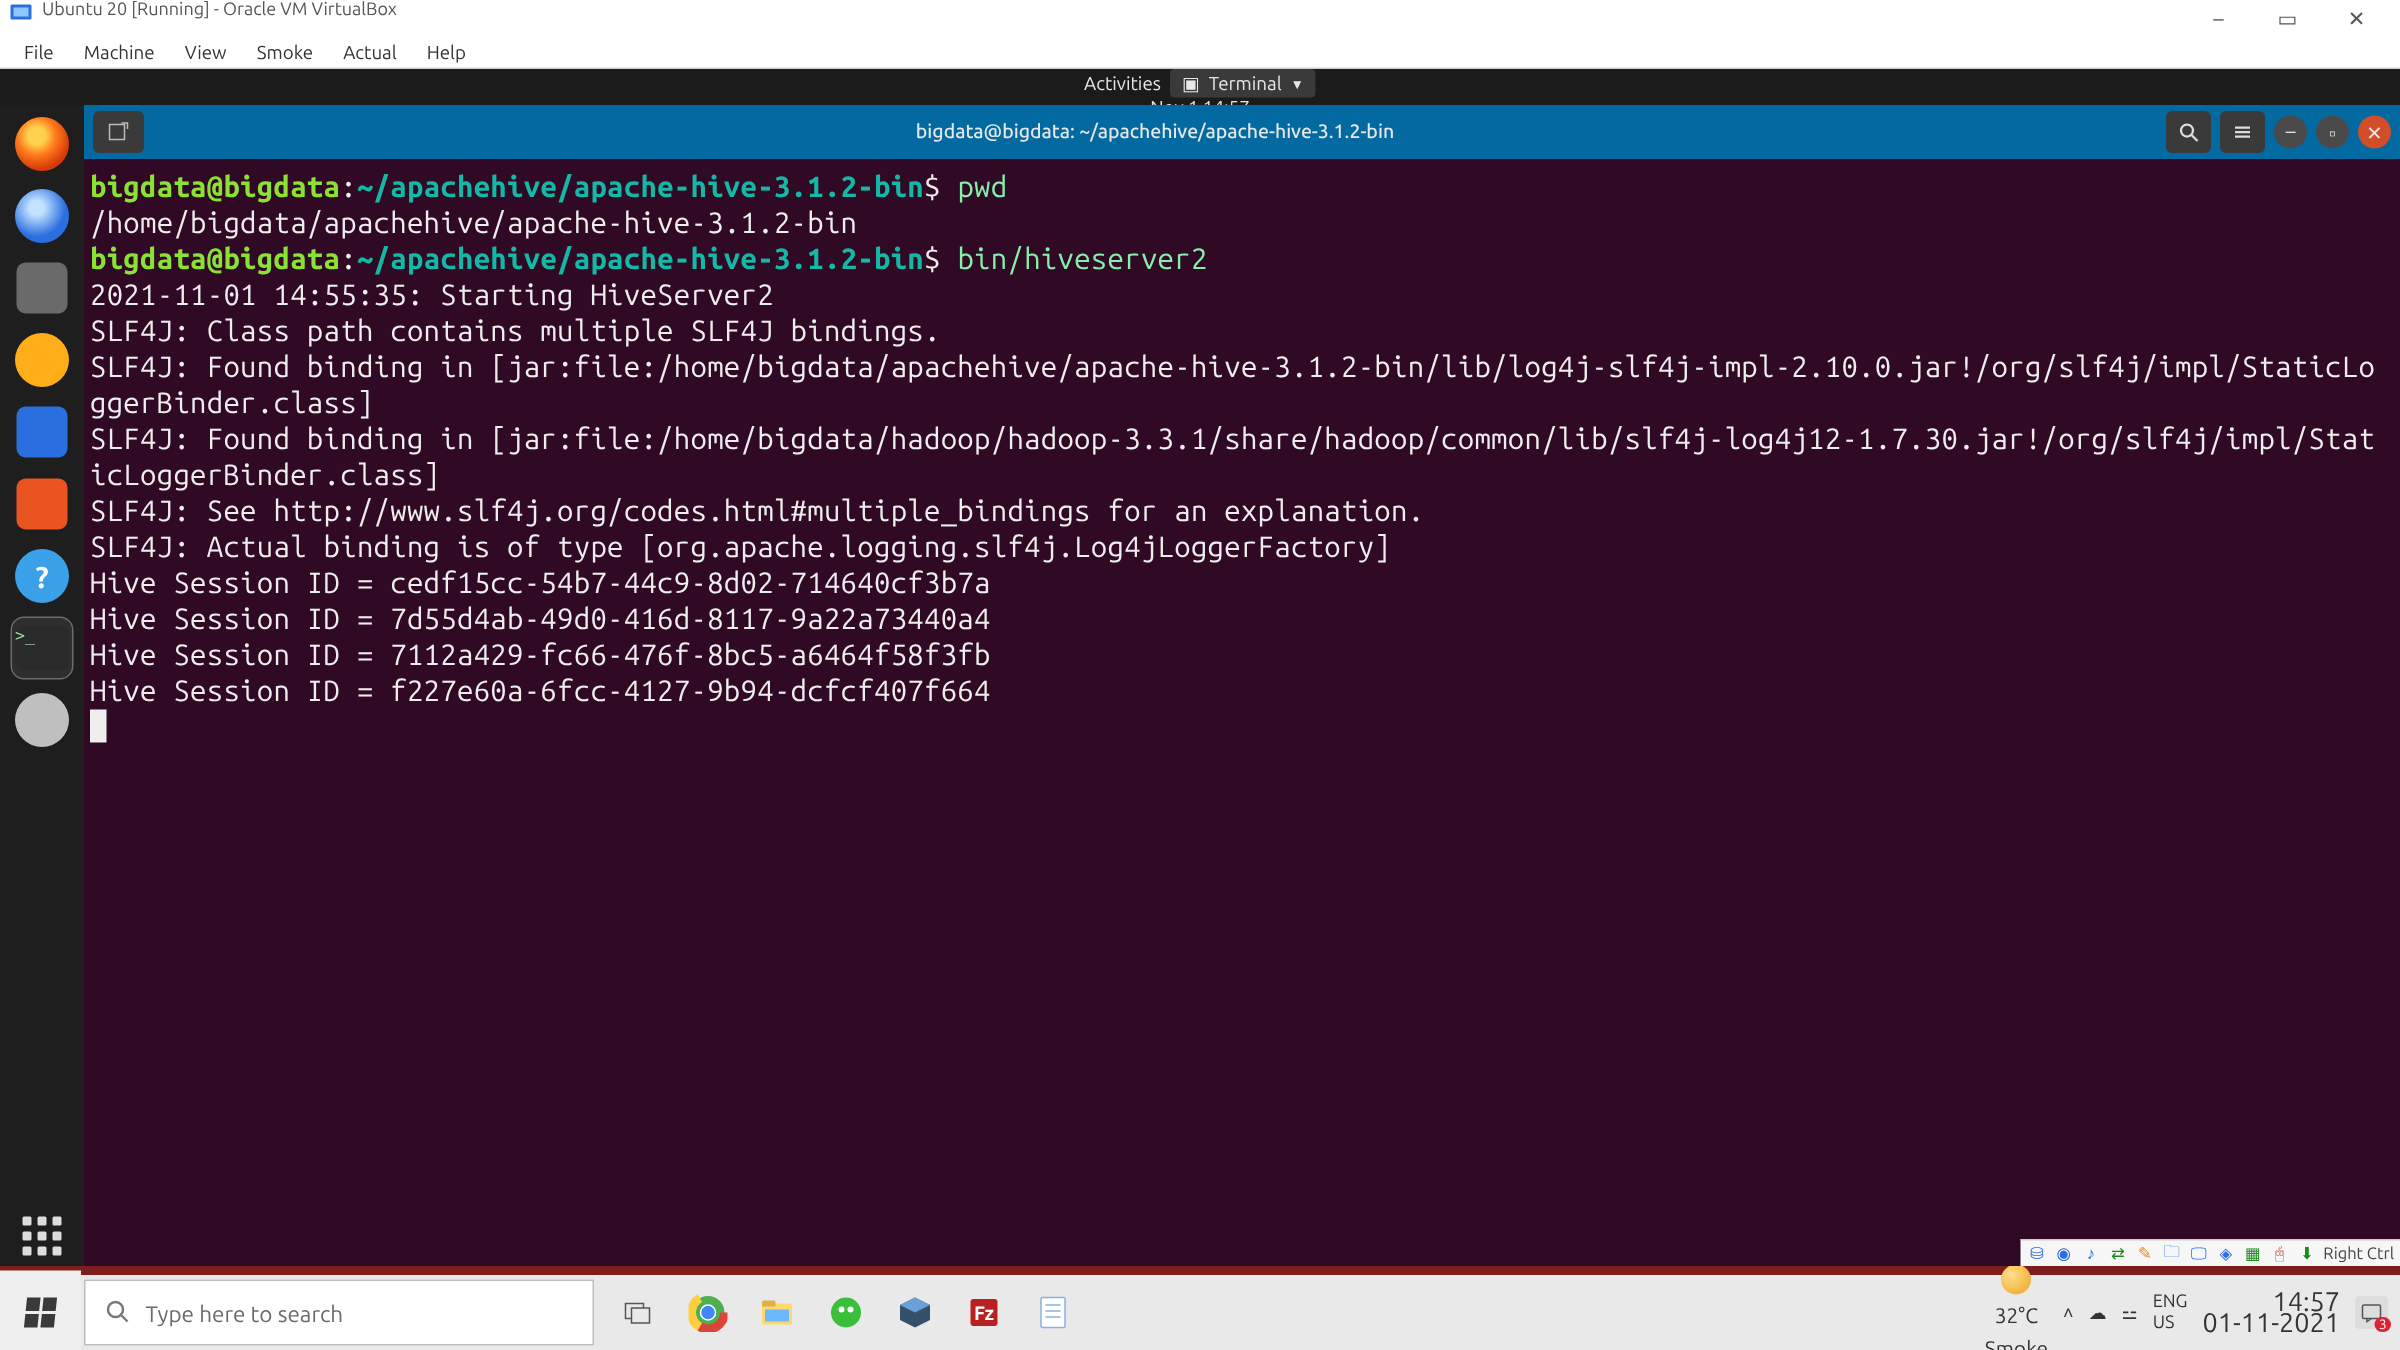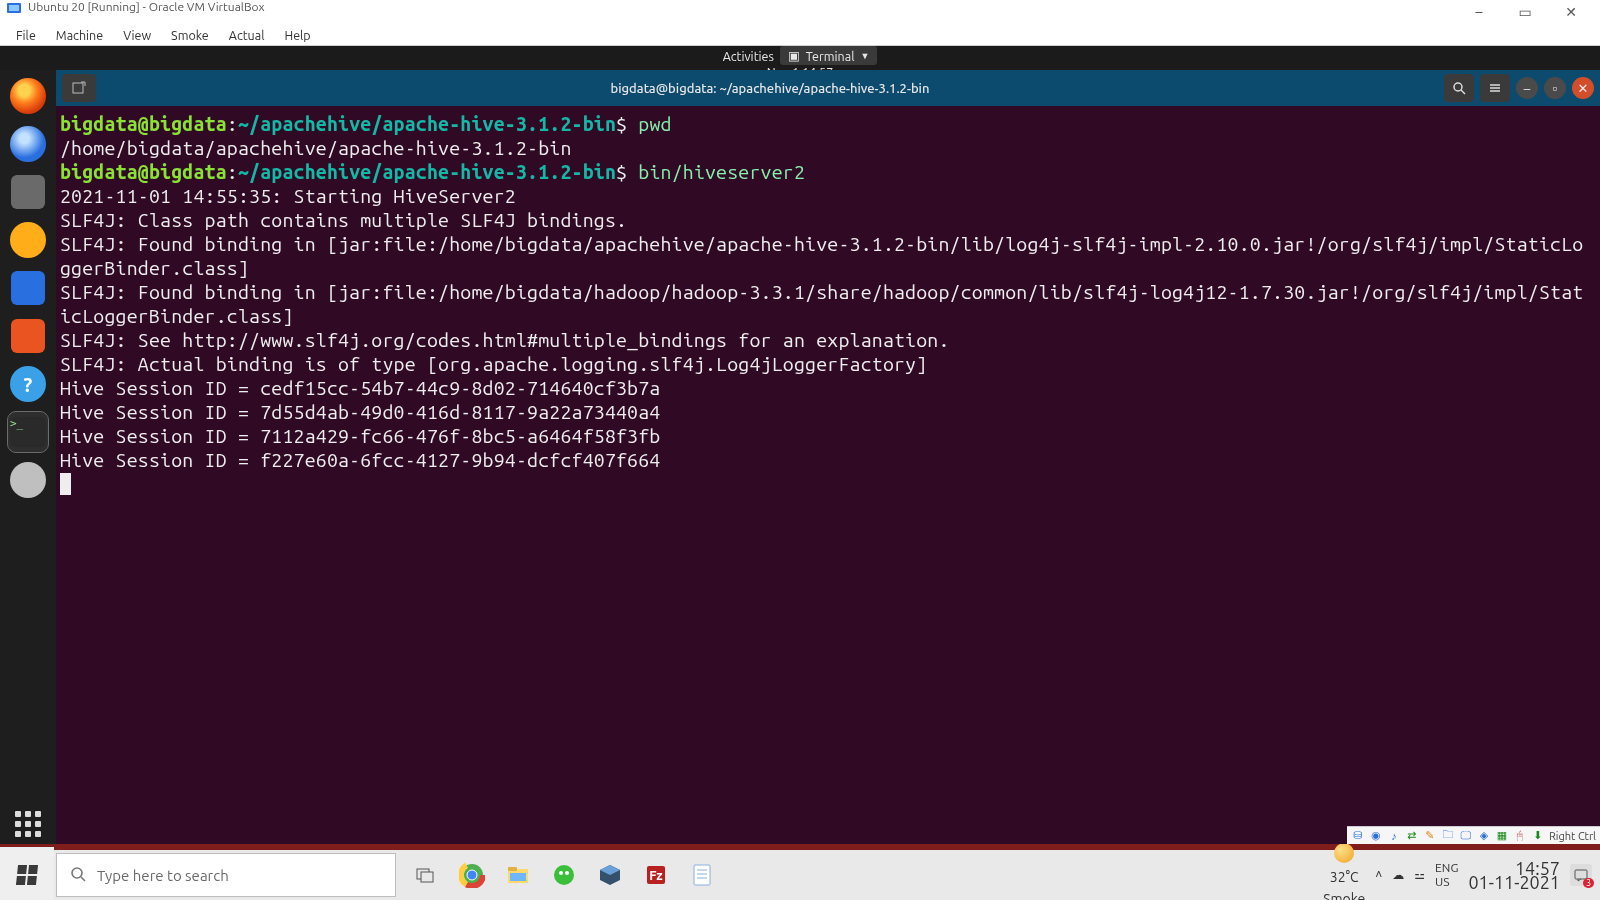--- a/index.html
+++ b/index.html
@@ -118,21 +118,21 @@
 
 .term-window {
   flex: 1;
   background: #300a24;
   display: flex;
   flex-direction: column;
   position: relative;
 }
 .term-header {
   height: 36px;
-  background: #0c4a6e;
+  background: #0369a1;
   display: flex;
   align-items: center;
   color: #e7e7e7;
   font-size: 13px;
 }
 .term-header .tab-btn {
   width: 34px; height: 28px; margin-left: 6px;
   display:flex;align-items:center;justify-content:center;
   background:#3a3a3a;border-radius:4px;
 }

